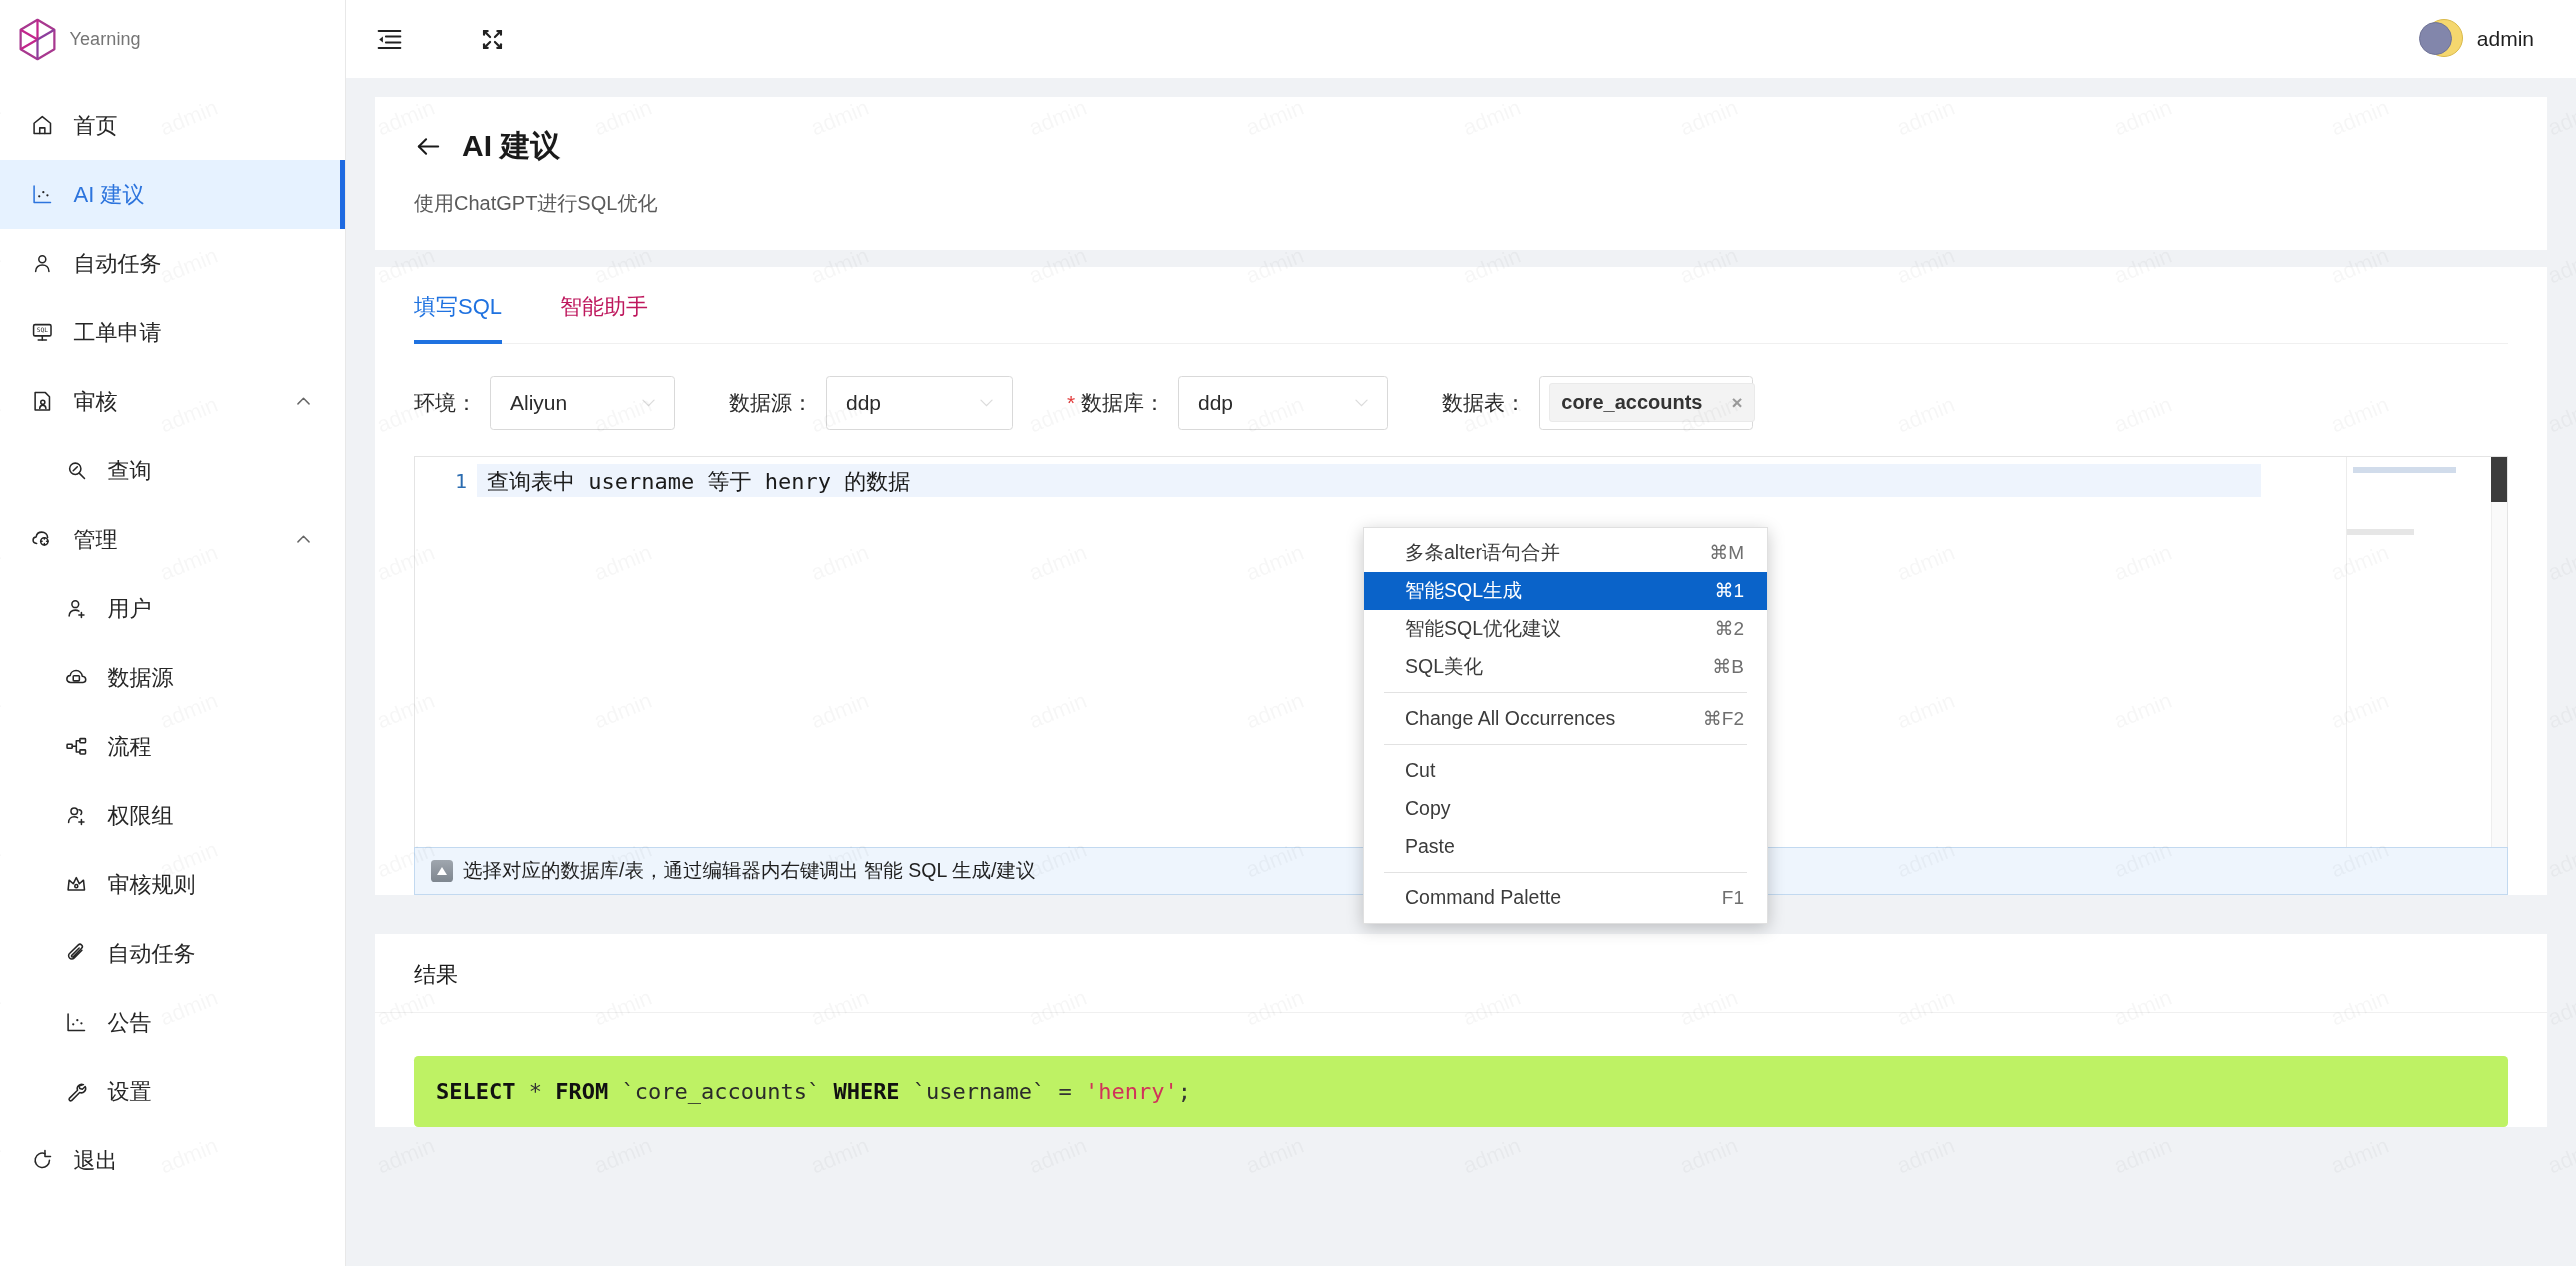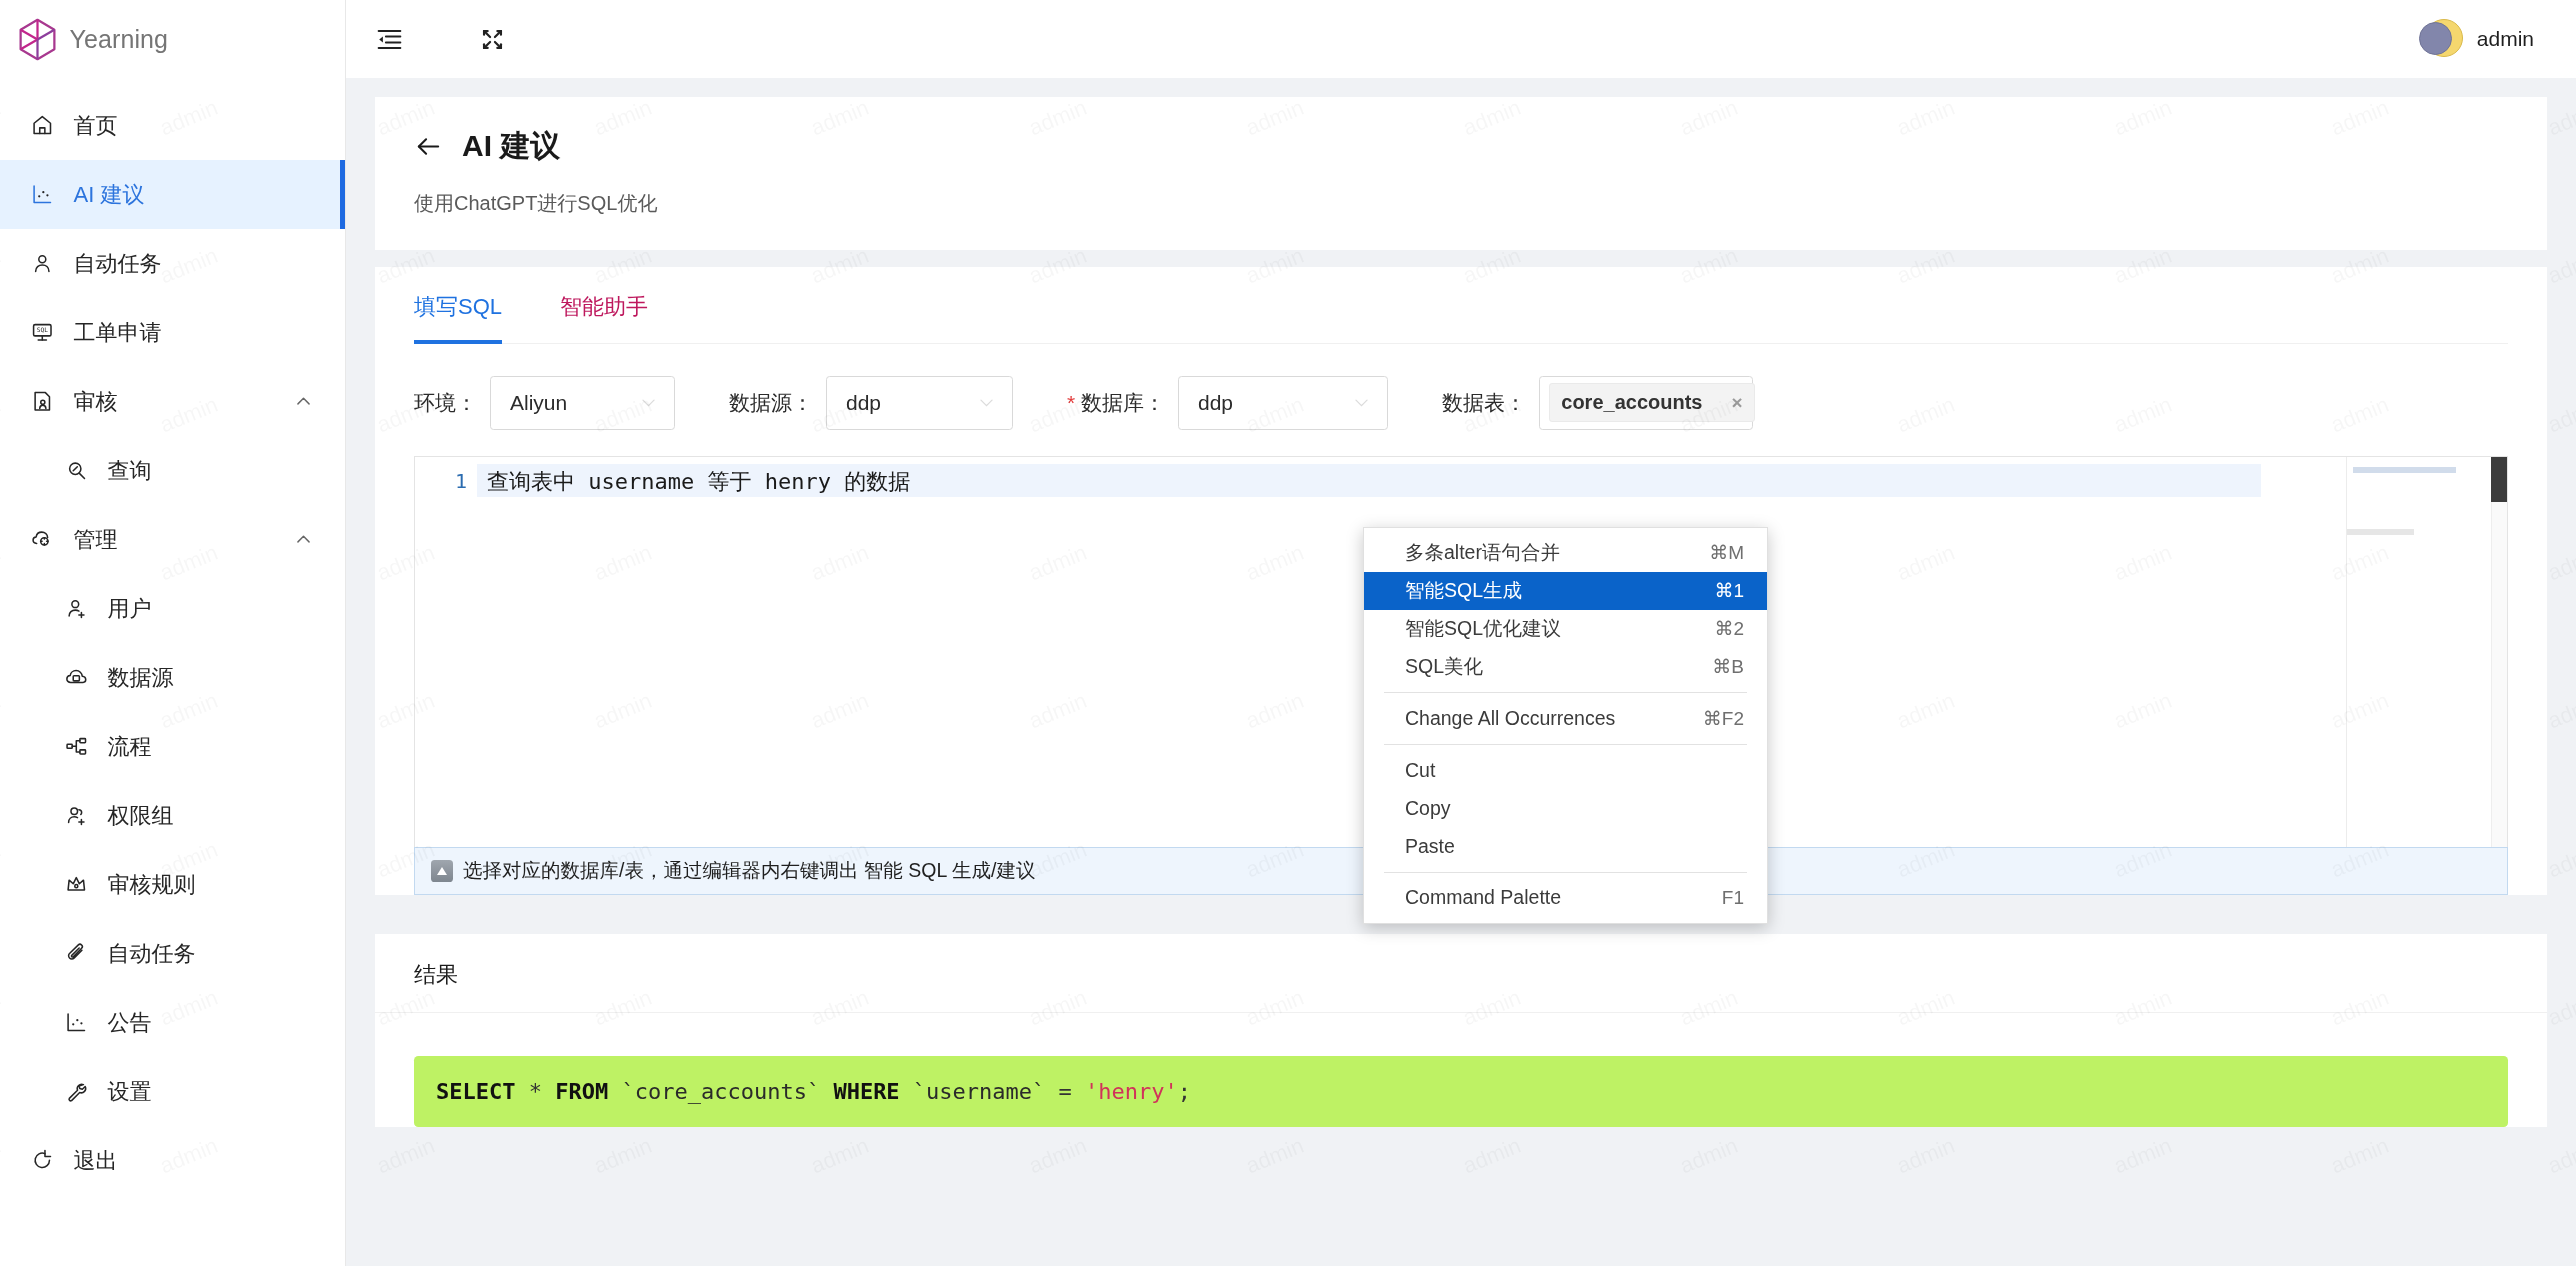--- a/index.html
+++ b/index.html
@@ -30,21 +30,21 @@
     width: 346px; height: 1266px; flex: 0 0 346px;
     background: #ffffff;
     border-right: 0.7px solid #e8e8e8;
     position: relative; z-index: 5;
   }
   .logo-row {
     display: flex; align-items: center;
     height: 78px; padding-left: 14.5px; gap: 10px;
   }
   .logo-mark { width: 45px; height: 45px; flex: 0 0 45px; }
-  .logo-text { font-size: 25px; color: #757575; letter-spacing: 0.1px; }
+  .logo-text { font-size: 18px; color: #757575; letter-spacing: 0.1px; }
 
   .nav { padding-top: 13px; }
   .nav-item {
     display: flex; align-items: center;
     height: 69px; padding-left: 30px; gap: 19px;
     font-size: 22px; color: #262626; cursor: pointer;
     position: relative;
   }
   .nav-item.sub { padding-left: 64px; }
   .nav-item.active {

